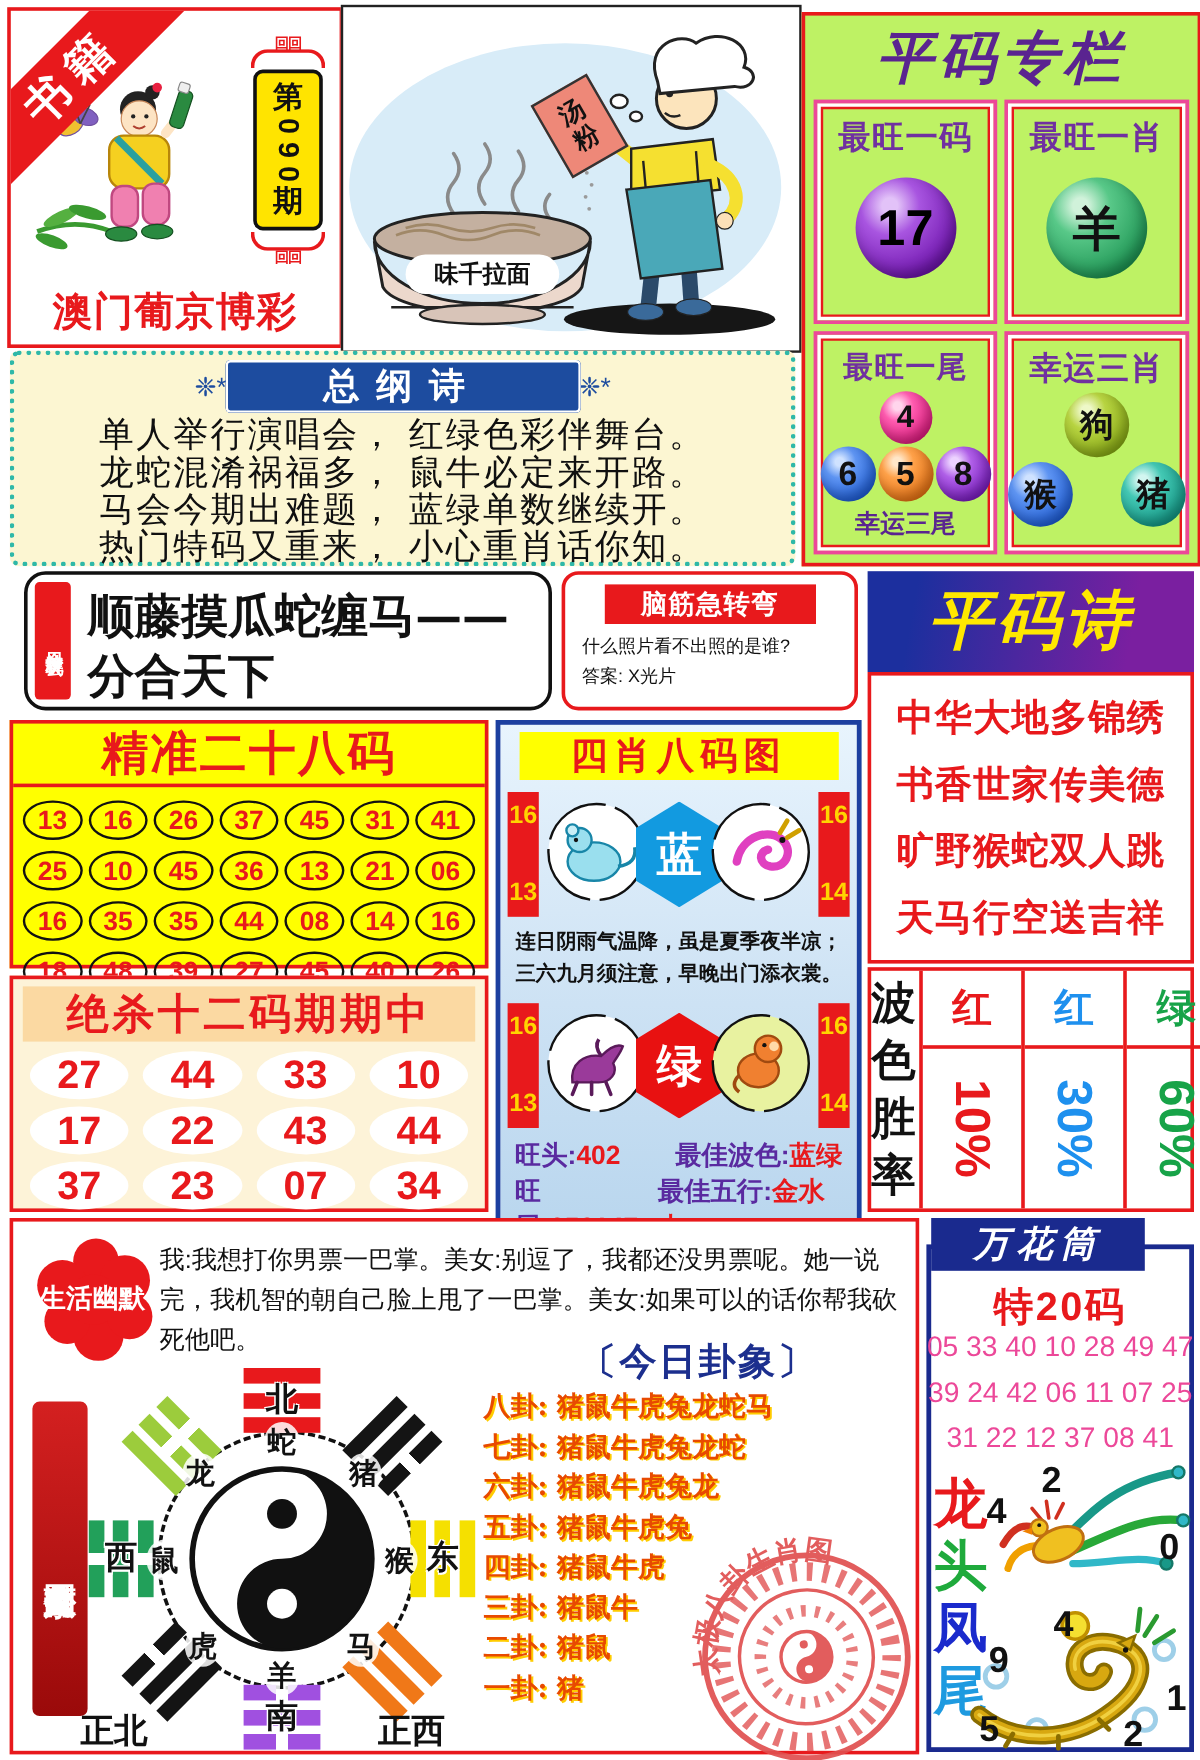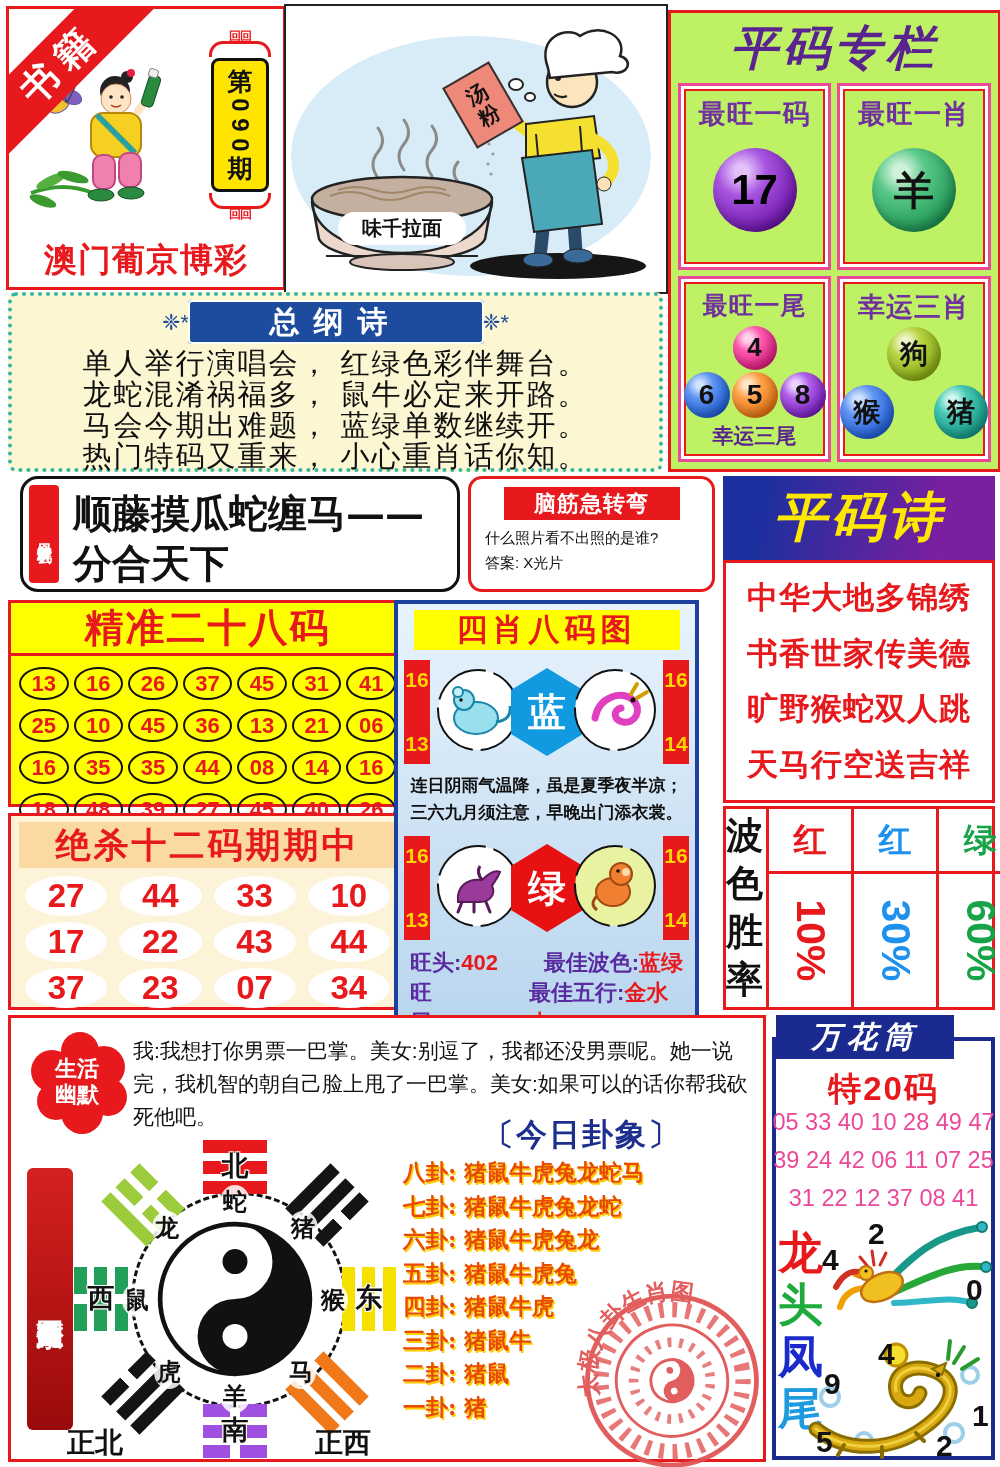--- a/index.html
+++ b/index.html
@@ -88,21 +88,21 @@
   .oval{height:29px;border:2.5px solid #111;border-radius:50%;color:#e8191c;font-weight:bold;font-size:22px;
         display:flex;align-items:center;justify-content:center;}
   
   #js12{left:8px;top:813px;width:399px;height:197px;background:#fdf3d8;border:3.5px solid #e8191c;box-sizing:border-box;}
   #js12-title{margin:6px 8px 0;background:#fbd9a2;color:#e8191c;font-weight:bold;font-size:35px;height:46px;
               letter-spacing:3px;display:flex;align-items:center;justify-content:center;}
   #js12-grid{display:grid;grid-template-columns:repeat(4,1fr);gap:6px 12px;padding:8px 14px;}
   .wov{height:40px;background:#fff;border-radius:50%;color:#e8191c;font-weight:bold;font-size:33px;
        display:flex;align-items:center;justify-content:center;}
   
-  #sx8{left:394px;top:600px;width:305px;height:431px;border:4px solid #1c3fa0;box-sizing:border-box;
+  #sx8{left:413px;top:600px;width:305px;height:431px;border:4px solid #1c3fa0;box-sizing:border-box;
        background:linear-gradient(180deg,#e8f4fd 0%,#cde2f4 55%,#b9d6ee 100%);}
   #sx8-title{margin:6px auto 0;width:266px;height:40px;background:#ffff00;color:#e8191c;font-weight:bold;
              font-size:31px;letter-spacing:5px;display:flex;align-items:center;justify-content:center;}
   .sxrow{position:absolute;left:0;right:0;height:112px;}
   .rbar{position:absolute;width:26px;height:104px;top:4px;background:#e8191c;color:#ffd400;font-weight:bold;
         font-size:21px;display:flex;flex-direction:column;align-items:center;justify-content:space-between;padding:8px 0;box-sizing:border-box;}
   .hex{position:absolute;width:72px;height:88px;top:12px;left:113px;color:#fff;font-weight:bold;font-size:38px;
        display:flex;align-items:center;justify-content:center;
        clip-path:polygon(50% 0,100% 25%,100% 75%,50% 100%,0 75%,0 25%);}
   .an{position:absolute;top:10px;width:88px;height:88px;}
@@ -122,21 +122,21 @@
   .bval{flex:1;display:flex;align-items:center;justify-content:center;}
   .bval span{transform:rotate(90deg);font-weight:bold;font-size:41px;white-space:nowrap;}
   .c-red{color:#e8191c;} .c-blu{color:#1e90ee;} .c-grn{color:#17a348;}
   
   #humor{left:8px;top:1015px;width:758px;height:447px;border:3.5px solid #e8191c;background:#fff;box-sizing:border-box;}
   #splat{position:absolute;left:14px;top:16px;width:104px;height:96px;}
   #splat .petals{position:absolute;left:32px;top:28px;width:42px;height:42px;border-radius:50%;background:#e8191c;
       box-shadow:26px -16px 0 0 #e8191c,-26px -12px 0 0 #e8191c,30px 14px 0 -2px #e8191c,
                  -22px 18px 0 -2px #e8191c,2px -32px 0 -2px #e8191c,4px 30px 0 0 #e8191c,
                  0 0 0 12px #e8191c;}
-  #splat .txt{position:absolute;inset:0;display:flex;flex-direction:column;align-items:center;justify-content:center;
+  #splat .txt{position:absolute;inset:0;display:flex;flex-direction:row;align-items:center;justify-content:center;
       color:#fff;font-weight:bold;font-size:22px;line-height:26px;}
   #joke{position:absolute;left:122px;top:16px;width:624px;font-size:21px;color:#111;line-height:33px;font-weight:500;}
   #bg-side{position:absolute;left:16px;top:150px;width:46px;height:262px;border-radius:6px;
       background:linear-gradient(180deg,#d42020,#9a0a0a);color:#fff;font-weight:bold;font-size:27px;
       writing-mode:vertical-rl;text-orientation:upright;display:flex;align-items:center;justify-content:center;}
   #bagua{position:absolute;left:64px;top:118px;width:320px;height:326px;}
   #dashring{position:absolute;left:56px;top:56px;width:210px;height:210px;border:3px dashed #111;border-radius:50%;}
   .zc{position:absolute;transform:translate(-50%,-50%);font-weight:bold;font-size:24px;color:#111;
       background:rgba(255,255,255,.85);border-radius:50%;padding:1px 3px;}
   .dir{position:absolute;transform:translate(-50%,-50%);font-weight:bold;font-size:27px;color:#111;

